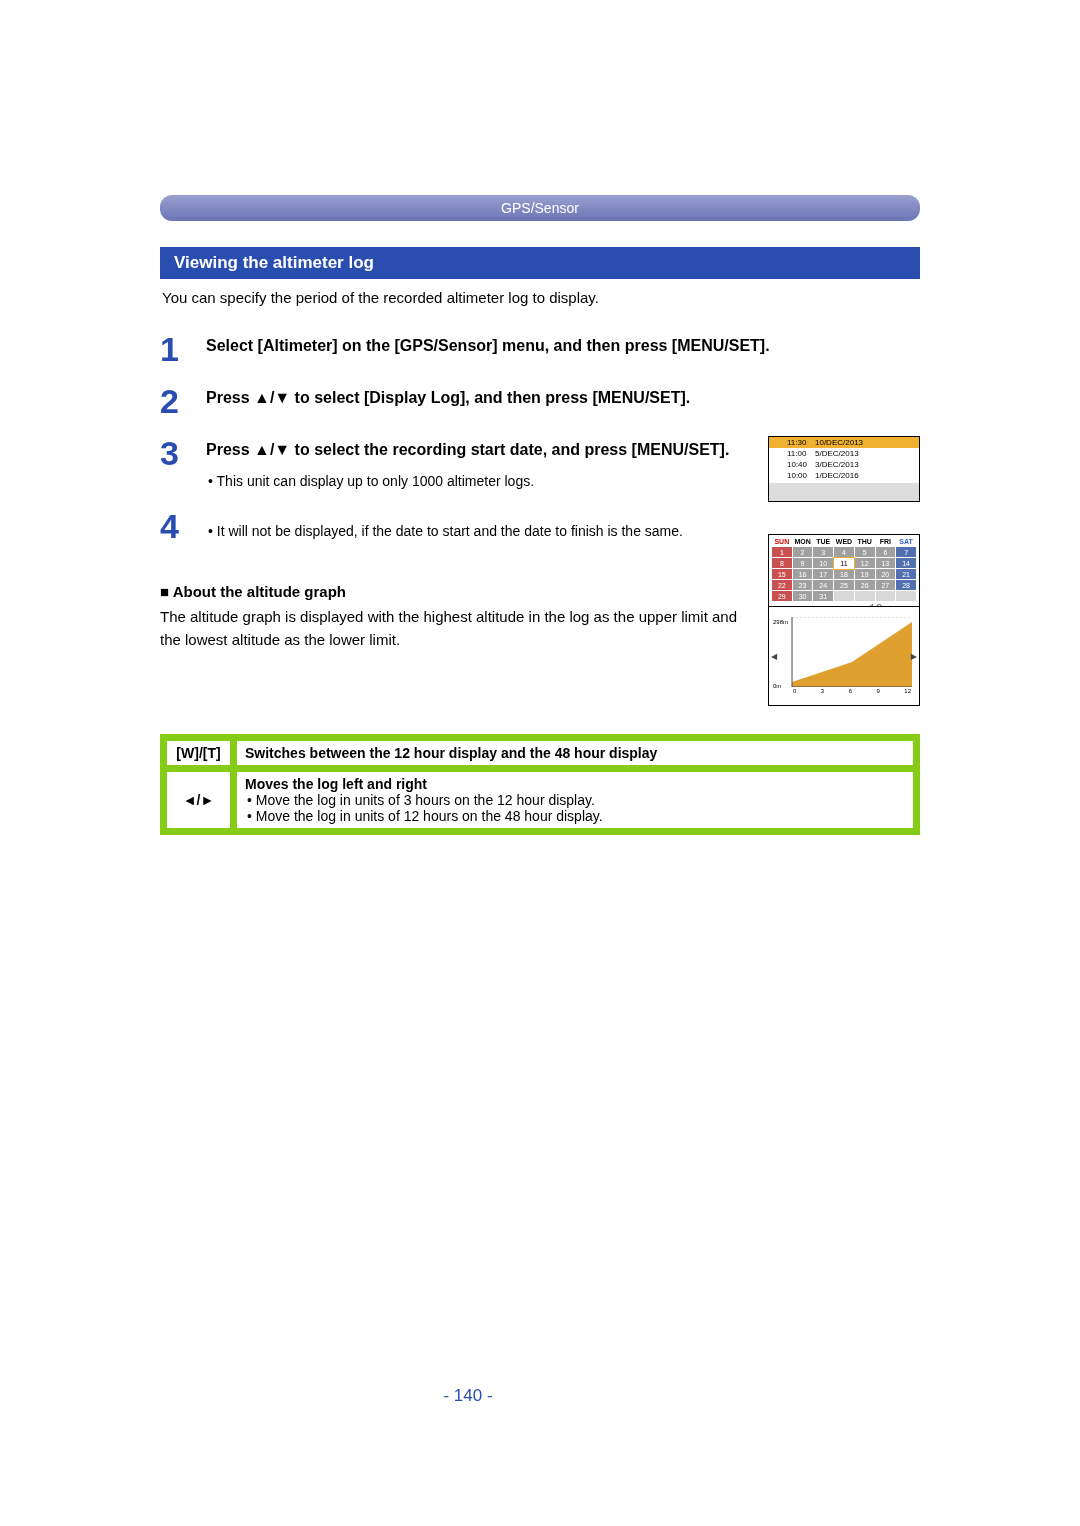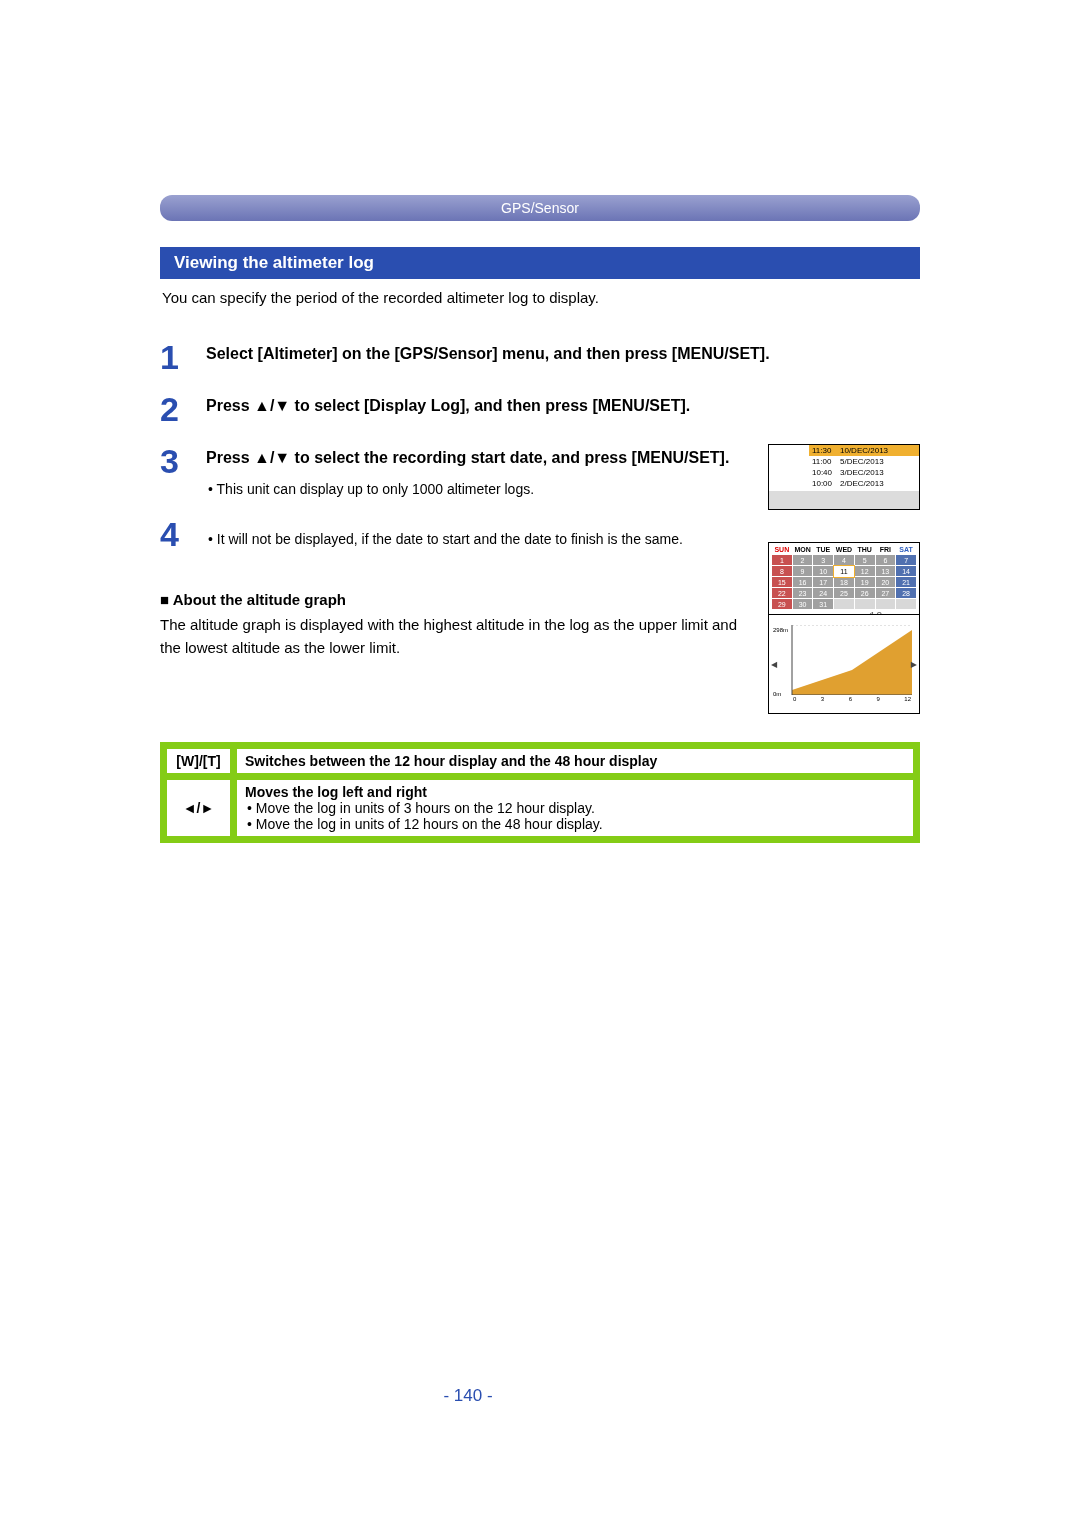--- a/index.html
+++ b/index.html
@@ -30,21 +30,21 @@
   .section-title {
     background: #2a4eb0;
     color: #fff;
     font-weight: bold;
     font-size: 17px;
     padding: 6px 14px;
     margin-bottom: 10px;
   }
   .intro {
     font-size: 15px;
-    margin-bottom: 36px;
+    margin-bottom: 28px;
     margin-left: 2px;
   }
   .steps {
     position: relative;
   }
   .step {
     display: flex;
     align-items: flex-start;
     margin-bottom: 20px;
   }
@@ -77,23 +77,22 @@
     position: absolute;
     right: 0;
     top: -2px;
     width: 152px;
     border: 1px solid #000;
     background: #fff;
     font-size: 8px;
   }
   .loglist .row {
     display: flex;
-    padding: 1px 3px;
+    padding: 1px 18px;
     border-bottom: 0;
-    margin-left: 40px;
   }
   .loglist .row.sel { background: #f0b030; }
   .loglist .row span.time { width: 28px; }
   .loglist .gap { height: 18px; background: #dcdcdc; margin-top: 2px; }
 
   .calendar {
     position: absolute;
     right: 0;
     top: 96px;
     width: 152px;
@@ -234,21 +233,21 @@
         <div class="row">
           <span class="time">11:00</span>
           <span> 5/DEC/2013</span>
         </div>
         <div class="row">
           <span class="time">10:40</span>
           <span> 3/DEC/2013</span>
         </div>
         <div class="row">
           <span class="time">10:00</span>
-          <span> 2/DEC/2013</span>
+          <span> 1/DEC/2016</span>
         </div>
         <div class="gap"></div>
       </div>
 
       <div class="calendar">
         <table>
           <tbody>
               <tr>
             <th class="sun">SUN</th>
             <th>MON</th>

